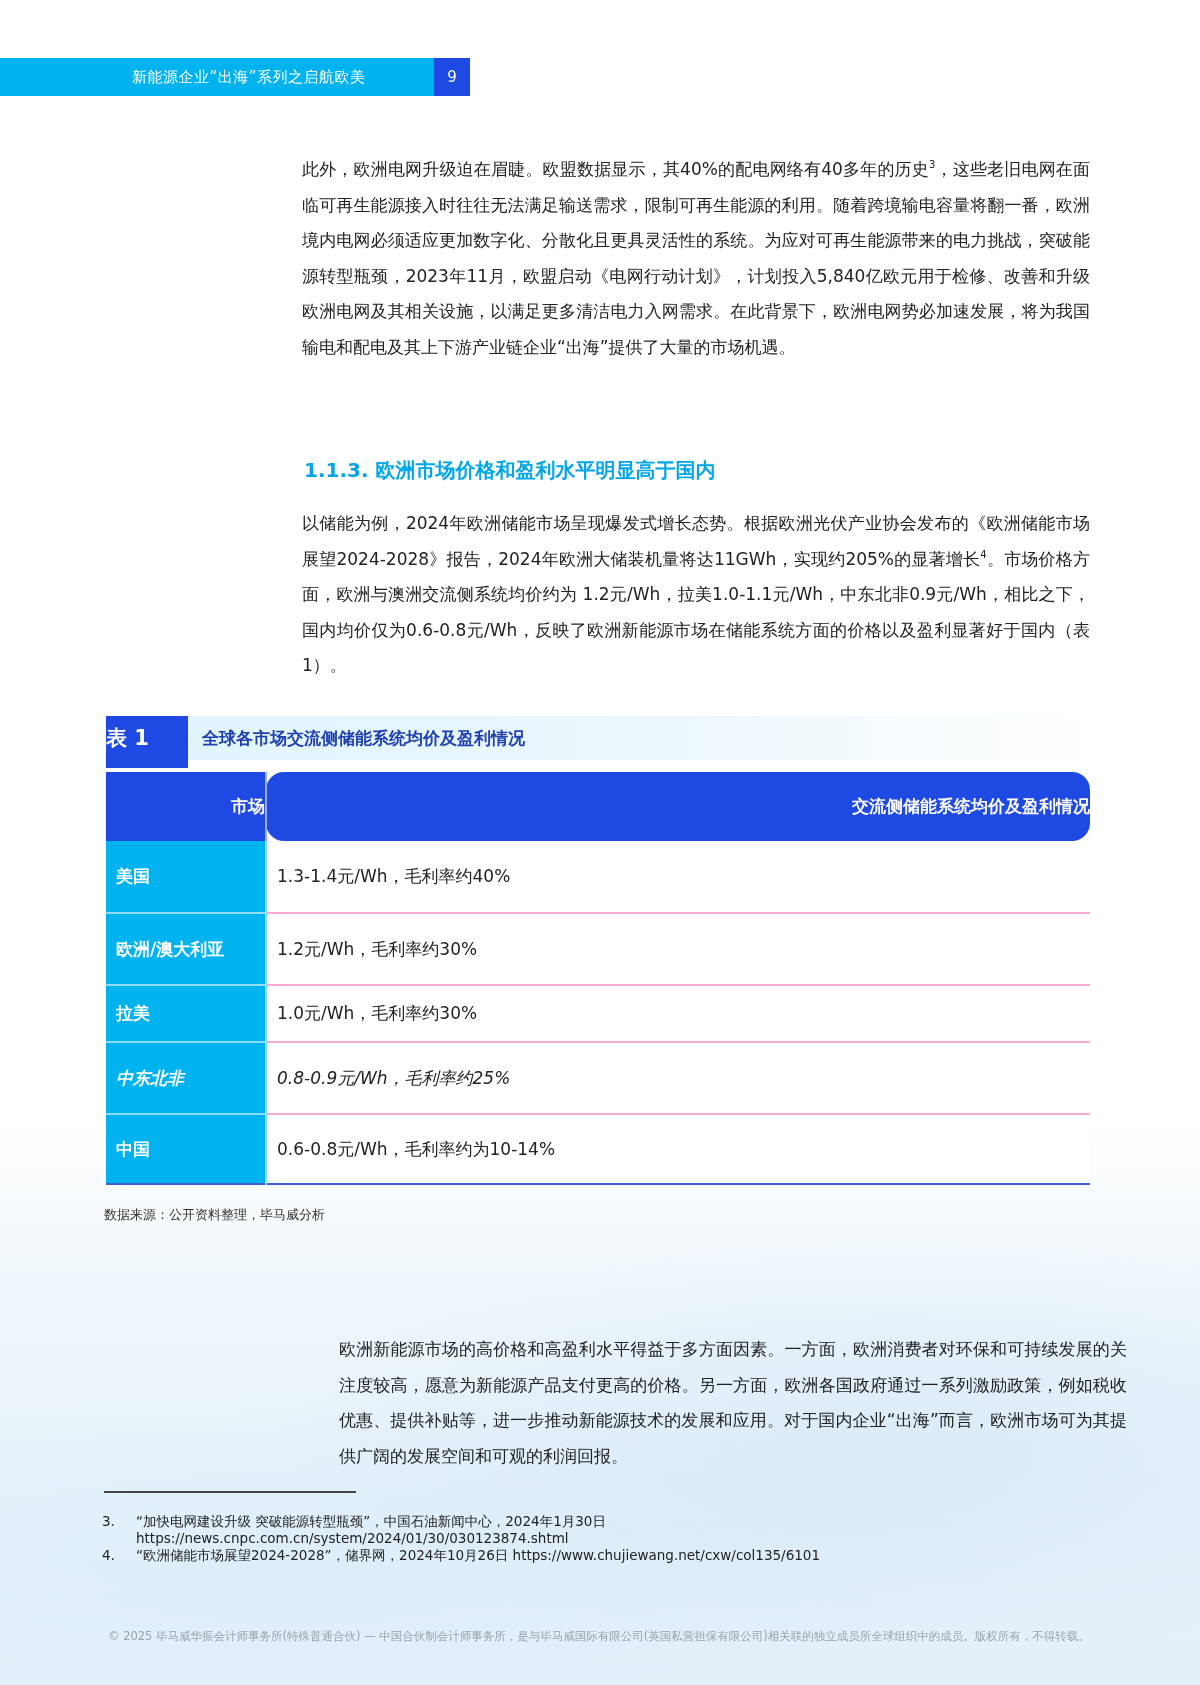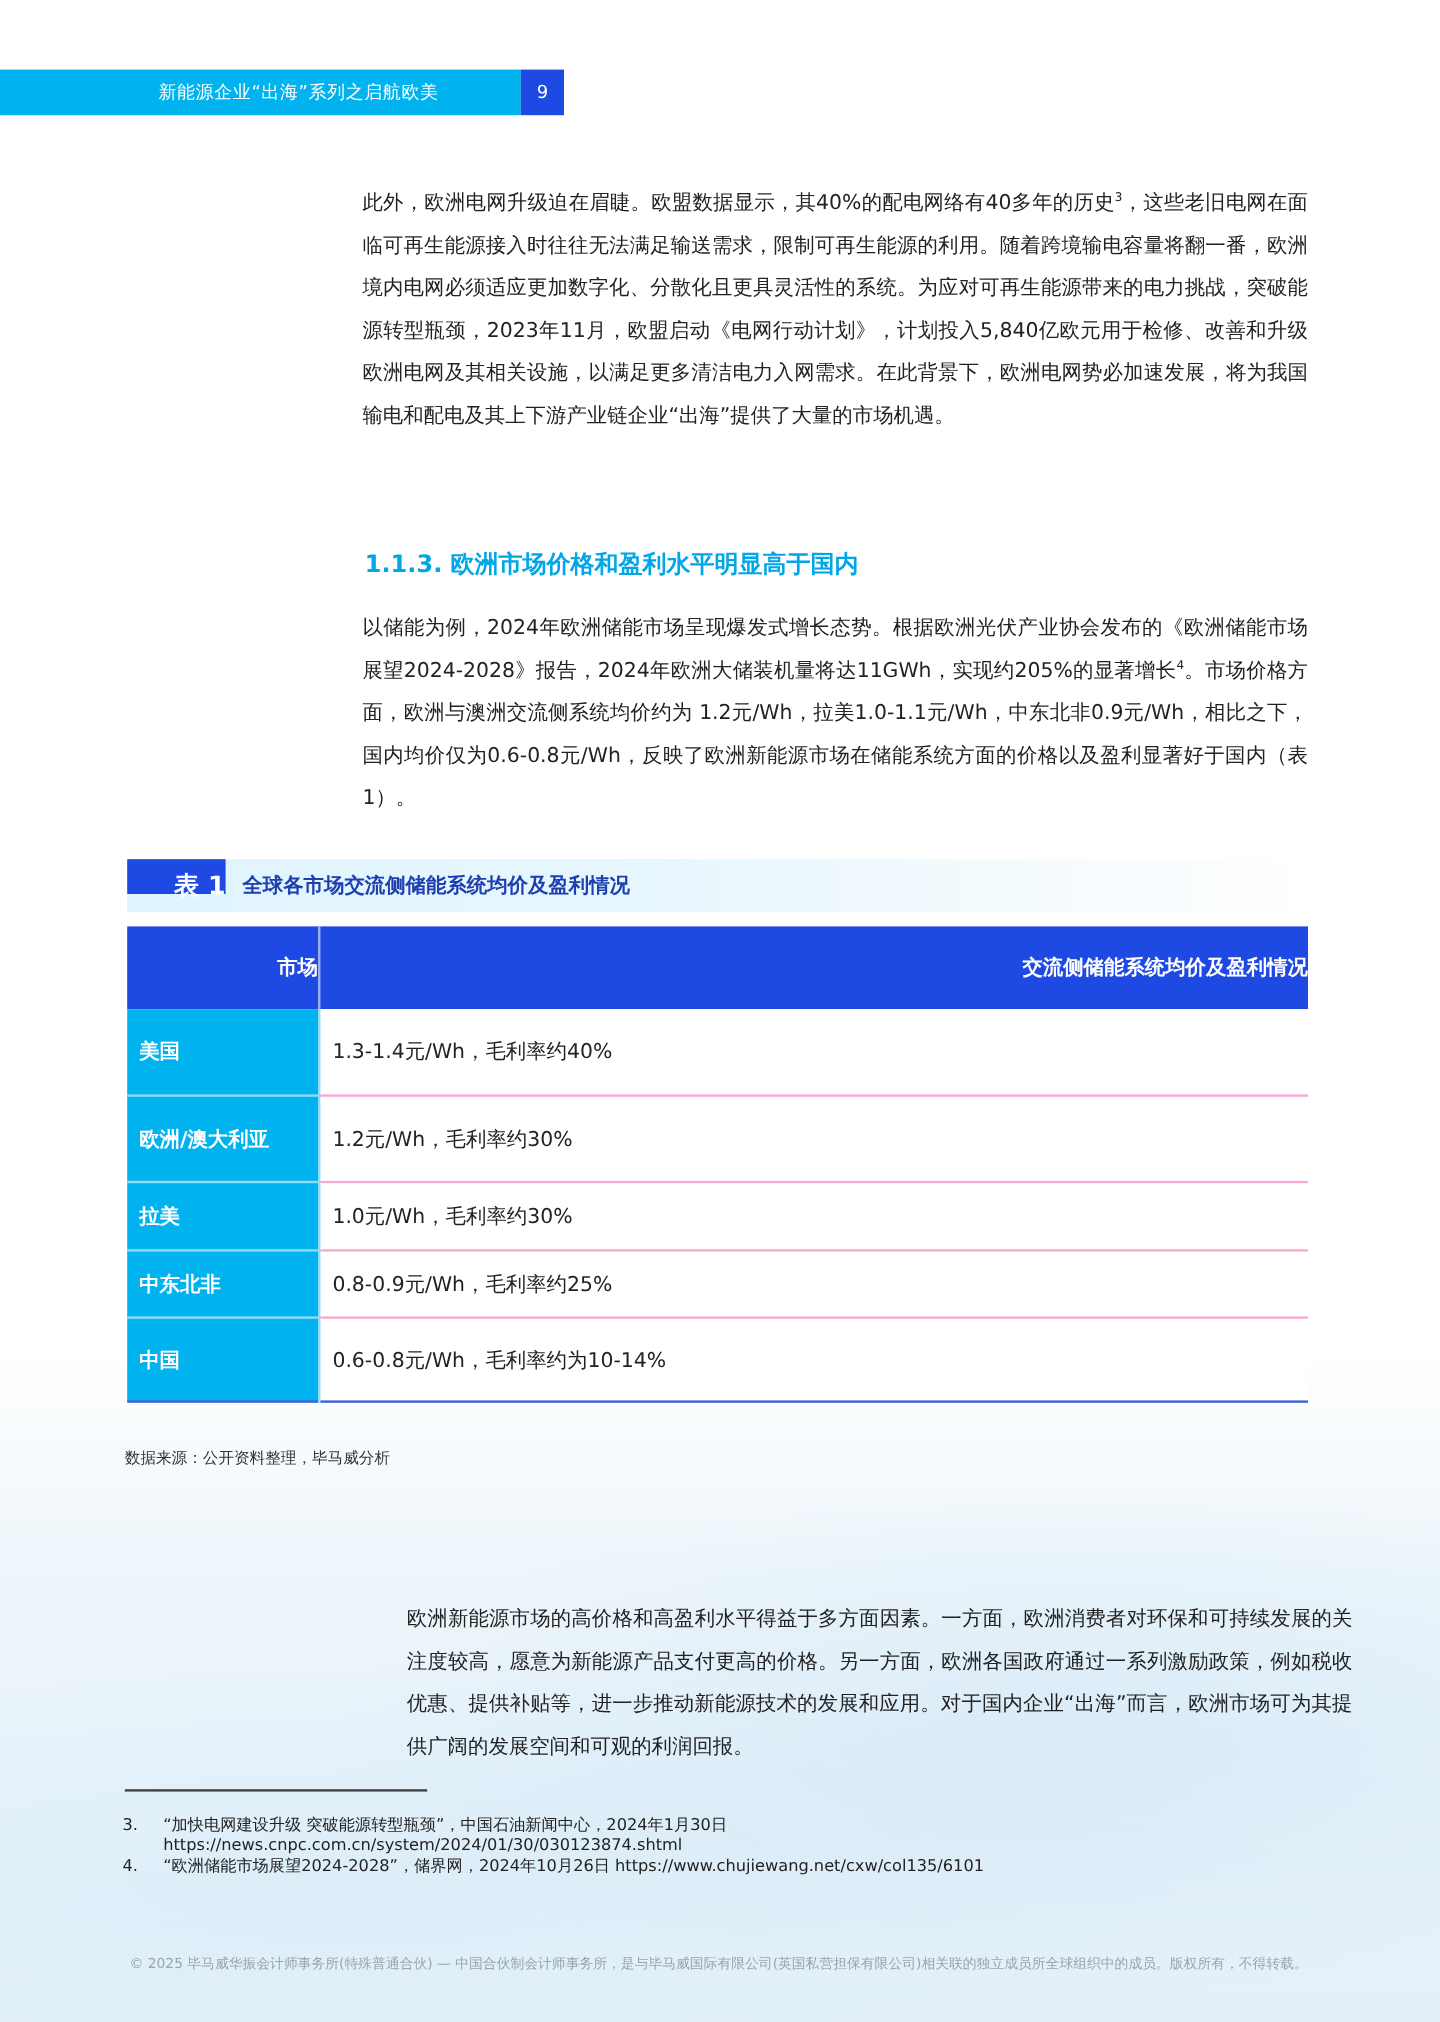--- a/index.html
+++ b/index.html
@@ -34,39 +34,39 @@
   .para sup { font-size: 10px; vertical-align: super; line-height: 0; }
   .section-heading {
     position: absolute; left: 304px; top: 457px;
     color: #00a6e8; font-size: 20px; font-weight: bold;
   }
   .table-caption {
     position: absolute; left: 106px; top: 716px; width: 1002px; height: 44px;
     background: linear-gradient(90deg, #dff4fd 0%, #eaf7fd 50%, #ffffff 100%);
   }
   .table-caption .tag {
-    position: absolute; left: 0; top: 0; width: 82px; height: 29px;
+    position: absolute; left: 0; top: 0; width: 82px; height: 52px;
     background: #1e49e2; color: #fff; font-size: 21px; font-weight: bold;
-    text-align: right; line-height: 44px;
+    text-align: left; line-height: 44px;
   }
   .table-caption .title {
     position: absolute; left: 96px; top: 0; line-height: 44px;
     color: #1e3fb0; font-size: 17px; font-weight: bold;
   }
   table.data {
     position: absolute; left: 106px; top: 772px; width: 984px;
     border-collapse: collapse;
     border-bottom: 2px solid #3f5fd8;
   }
   table.data th {
     background: #1e49e2; color: #fff; font-size: 17px; font-weight: bold;
     text-align: right; padding-left: 10px; height: 69px;
     border-right: 2px solid #9bb0f0;
   }
-  table.data th:last-child { border-right: none; }
+  table.data th:last-child { border-right: none; border-radius: 18px; }
   table.data td {
     font-size: 17px; padding-left: 10px;
     border-bottom: 2px solid #f9a8d4;
   }
   table.data td.market {
     background: #00b3ef; color: #fff; font-weight: bold; width: 160px;
     border-right: 2px solid #8fdcf7;
     border-bottom: 2px solid #8fdcf7;
   }
   table.data td.value { background: #fff; color: #222; }
@@ -119,21 +119,21 @@
       <td class="value">1.3-1.4元/Wh，毛利率约40%</td>
     </tr>
     <tr style="height:72px;">
       <td class="market">欧洲/澳大利亚</td>
       <td class="value">1.2元/Wh，毛利率约30%</td>
     </tr>
     <tr style="height:57px;">
       <td class="market">拉美</td>
       <td class="value">1.0元/Wh，毛利率约30%</td>
     </tr>
-    <tr style="height:56px;">
+    <tr style="height:72px;font-style:italic;">
       <td class="market">中东北非</td>
       <td class="value">0.8-0.9元/Wh，毛利率约25%</td>
     </tr>
     <tr style="height:70px;">
       <td class="market">中国</td>
       <td class="value">0.6-0.8元/Wh，毛利率约为10-14%</td>
     </tr>
   </tbody>
 </table>
 

